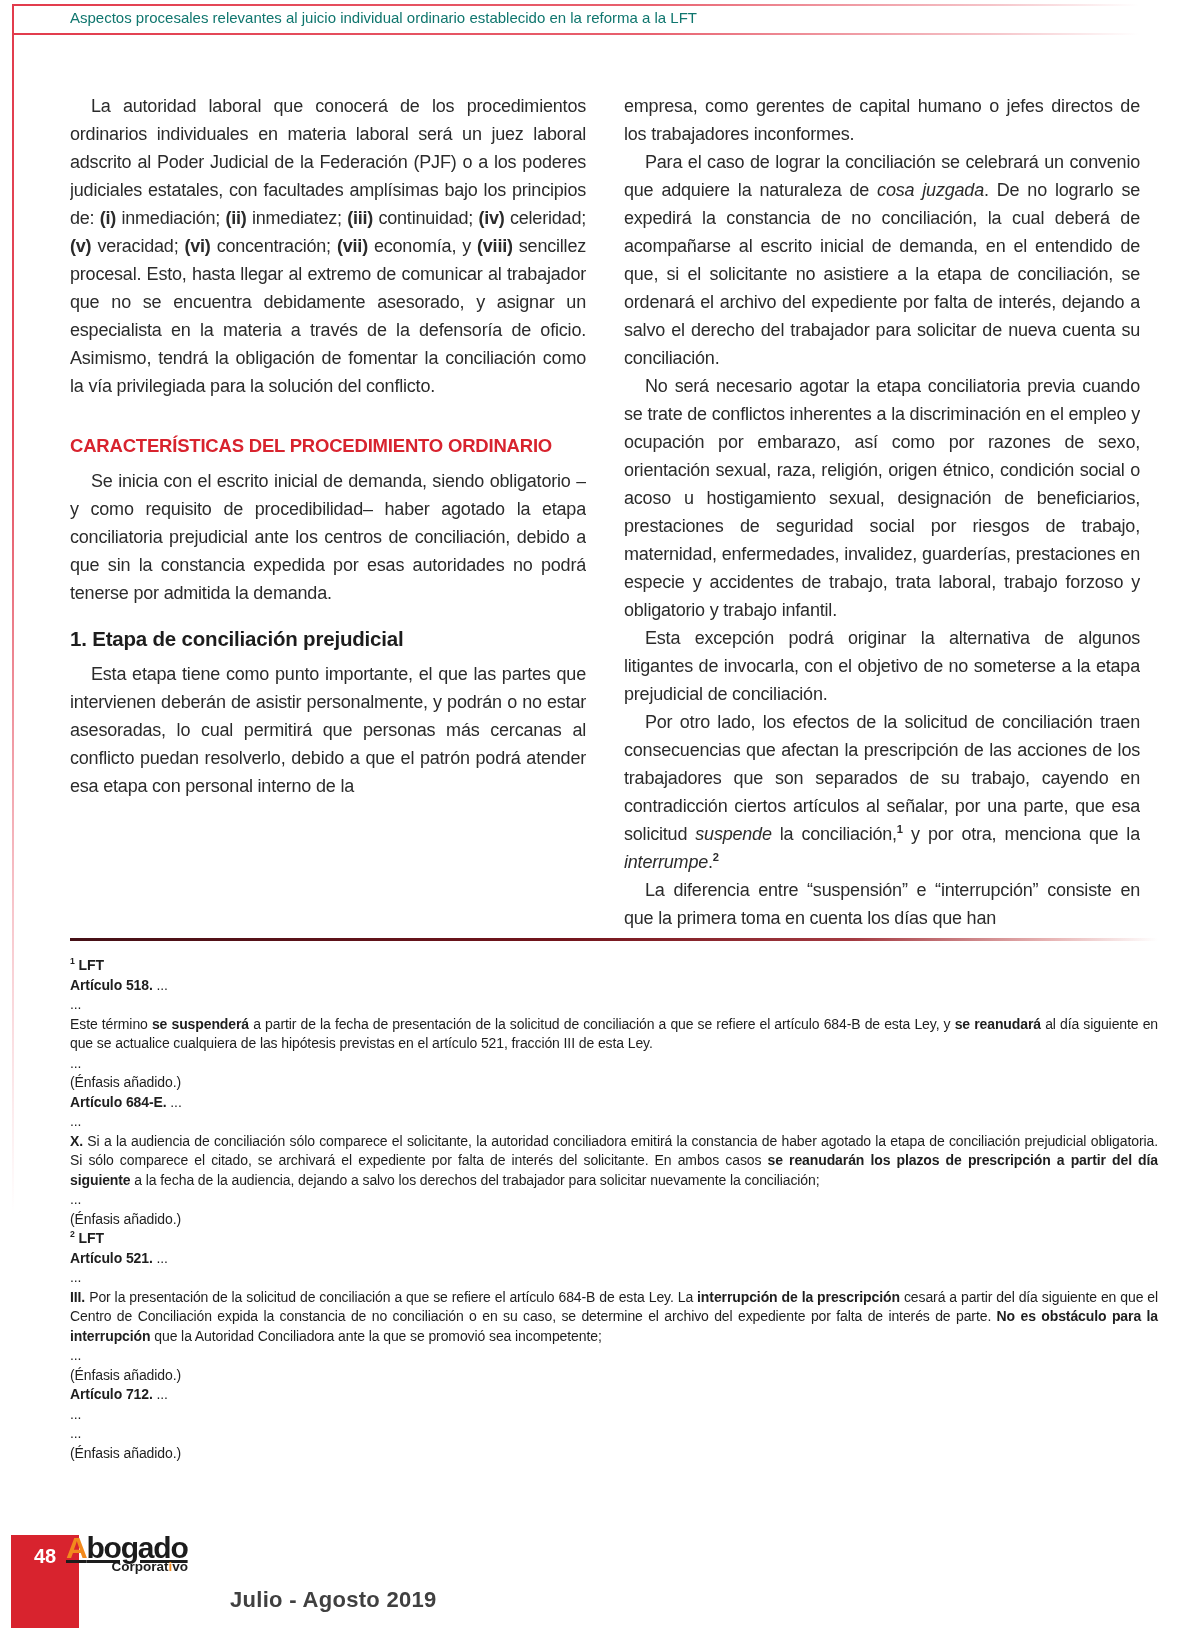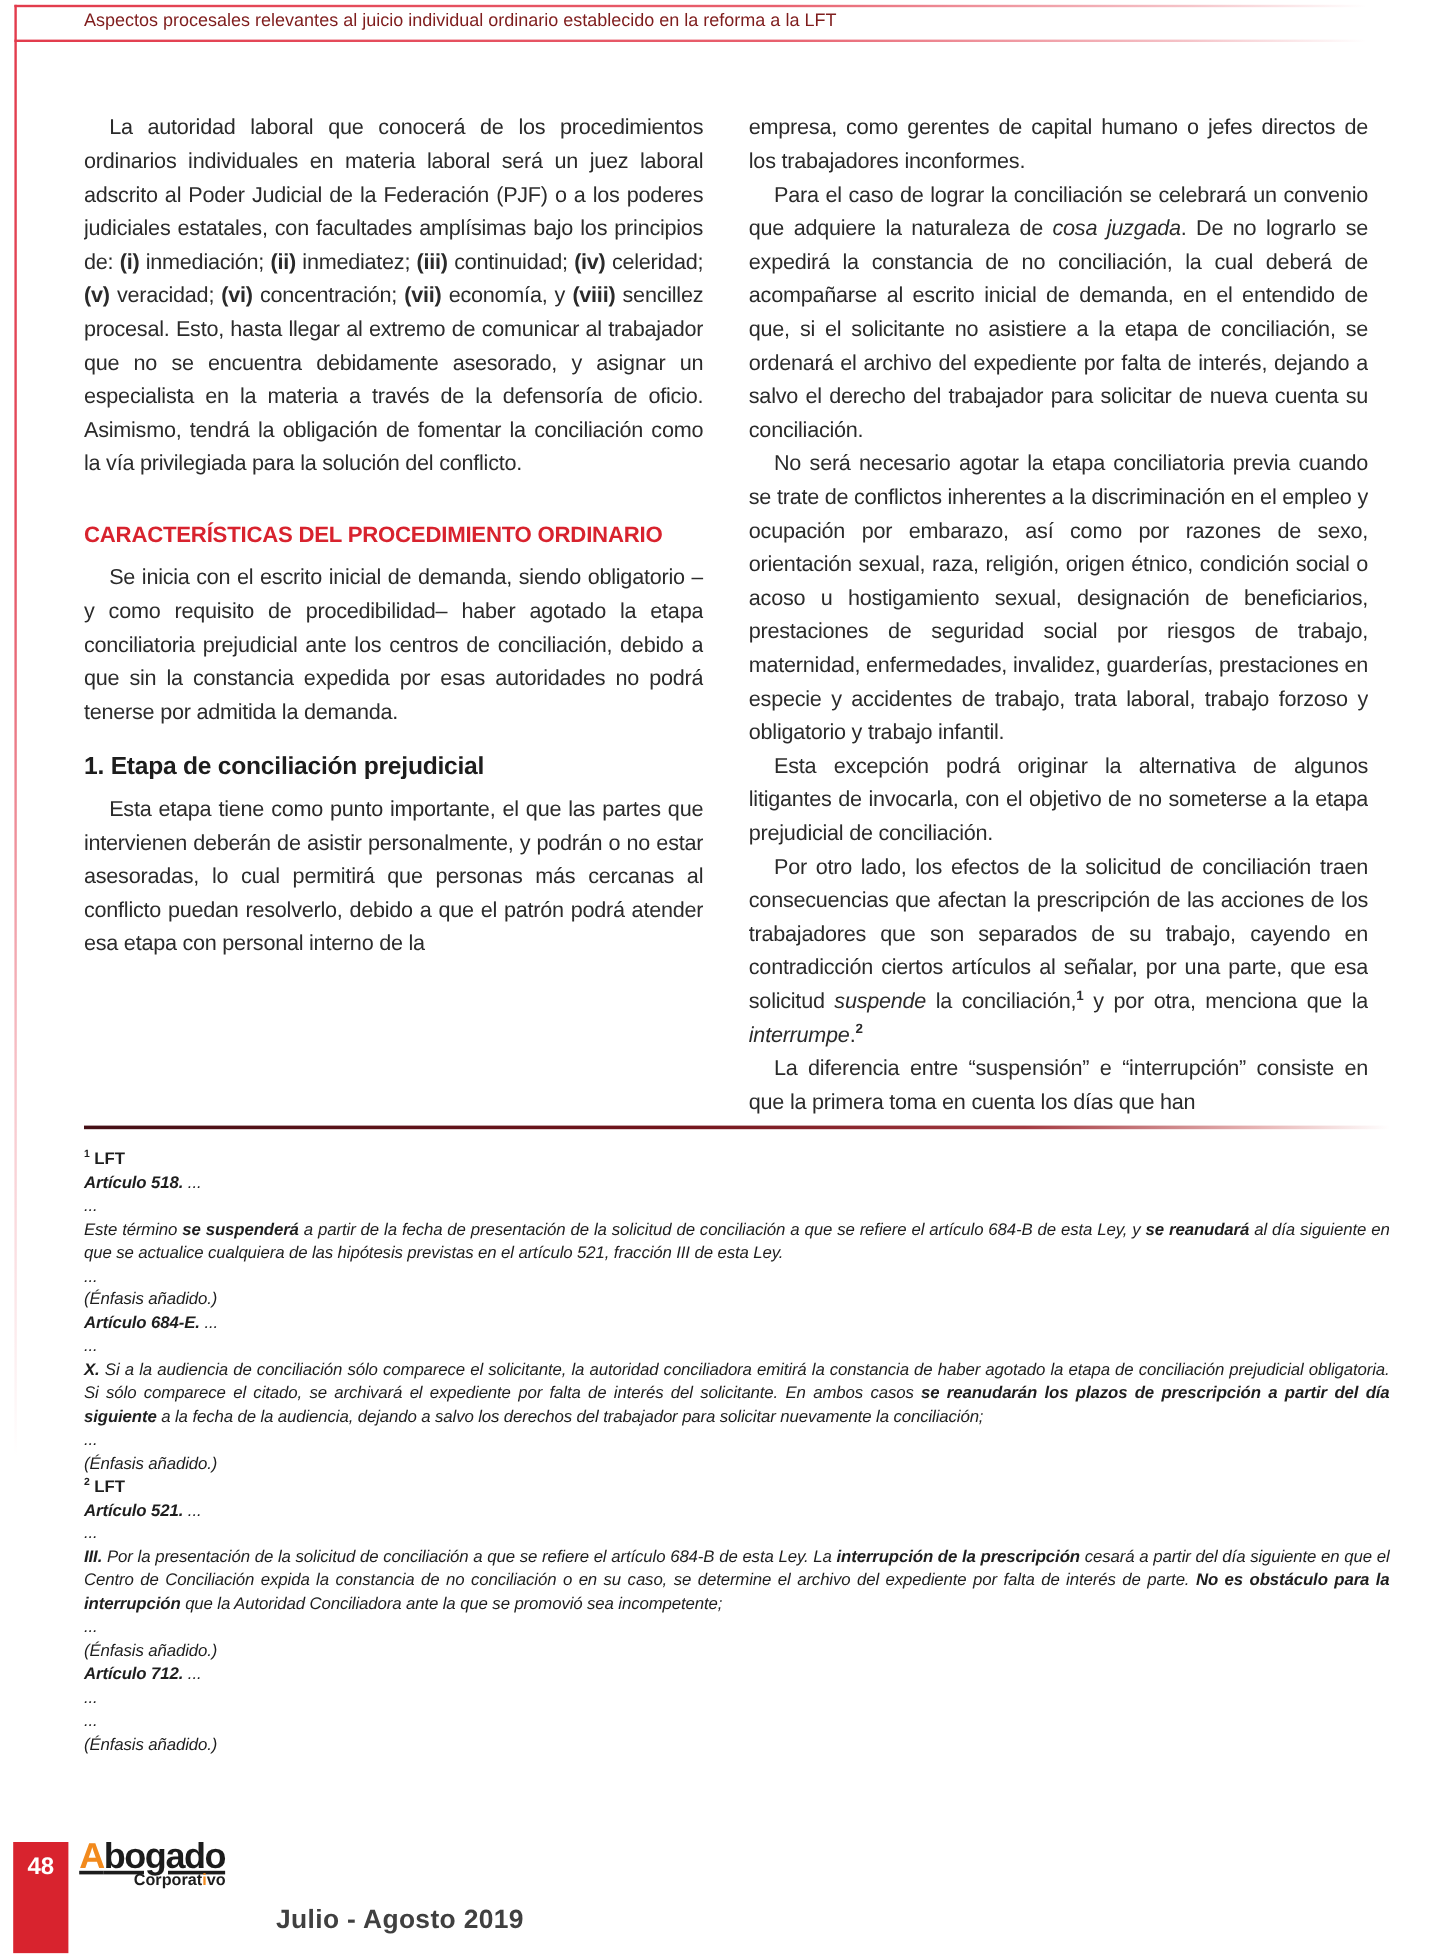--- a/index.html
+++ b/index.html
@@ -6,48 +6,48 @@
   .page{position:relative;width:1200px;height:1628px;overflow:hidden;background:#fff;
         font-family:"Liberation Sans","DejaVu Sans",sans-serif;color:#2b2b2b;}
 
   
   .left-rule{position:absolute;left:12px;top:4px;width:2px;height:1210px;
     background:linear-gradient(to bottom,#e23b4c 0%,#e44b5c 35%,rgba(238,130,142,.45) 75%,rgba(255,255,255,0) 100%);}
   .header-line{position:absolute;left:12px;height:2px;width:1150px;
     background:linear-gradient(to right,#e23b4c 0%,#e8606e 55%,#f5c3c8 85%,rgba(255,255,255,0) 98%);}
   .header-line.top{top:4px;}
   .header-line.bottom{top:33px;}
-  .header-title{position:absolute;left:70px;top:9px;font-size:15px;color:#7f1d1d;letter-spacing:0;}
+  .header-title{position:absolute;left:70px;top:9px;font-size:15px;color:#0f766e;letter-spacing:0;}
 
   
   .col{position:absolute;top:92px;width:516px;height:846px;overflow:hidden;
        font-size:18px;line-height:28px;text-align:justify;letter-spacing:-0.2px;color:#2b2b2b;}
   .col-left{left:70px;}
   .col-right{left:624px;}
   .blk-p{margin:0;text-indent:21px;}
   .blk-pc{margin:0;}
   .blk-hred{margin:32px 0 7px;font-size:18.5px;font-weight:700;color:var(--accent-red,#d8232e);
             text-indent:0;text-align:left;}
   .blk-hbold{margin:18px 0 7px;font-size:20.5px;font-weight:700;color:#1d1d1d;text-indent:0;text-align:left;}
 
   
   .fn-rule{position:absolute;left:70px;top:938px;width:1088px;height:3px;
     background:linear-gradient(to right,#451016 0%,#72151c 45%,#a33a41 72%,#e7b4b4 90%,rgba(255,255,255,0) 100%);}
   .footnotes{position:absolute;left:70px;top:956px;width:1088px;font-size:14px;line-height:19.5px;
              color:#1e1e1e;letter-spacing:-0.1px;}
-  .blk-fn{margin:0;font-style:italic;text-align:justify;}
+  .blk-fn{margin:0;text-align:justify;}
   .blk-fnref{margin:0;font-weight:700;font-style:normal;}
 
   
   .seg-b{font-weight:700;}
   .seg-i{font-style:italic;}
   .seg-sup{font-weight:700;font-size:62%;vertical-align:super;line-height:0;letter-spacing:0;}
 
   
-  .page-num-box{position:absolute;left:11px;top:1535px;width:46px;height:93px;
+  .page-num-box{position:absolute;left:11px;top:1535px;width:68px;height:93px;
                 background:var(--accent-red,#d8232e);}
   .page-num-box span{display:block;margin-top:10px;text-align:center;color:#fff;
                      font-size:20px;font-weight:700;}
   .logo{position:absolute;left:66px;top:1533px;width:122px;}
   .logo-main{font-size:30px;font-weight:700;letter-spacing:-1.2px;color:#1c1c1c;line-height:30px;text-decoration:underline;}
   .logo-main .accent{color:var(--accent-orange,#f28a1d);}
   .logo-sub{font-size:13.5px;font-weight:700;color:#1c1c1c;text-align:right;margin-top:-4px;letter-spacing:0;}
   .logo-sub .accent{color:var(--accent-orange,#f28a1d);}
   .issue-date{position:absolute;left:230px;top:1546px;font-size:22px;font-weight:700;
               color:#404040;letter-spacing:0.3px;margin-top:41px;}

